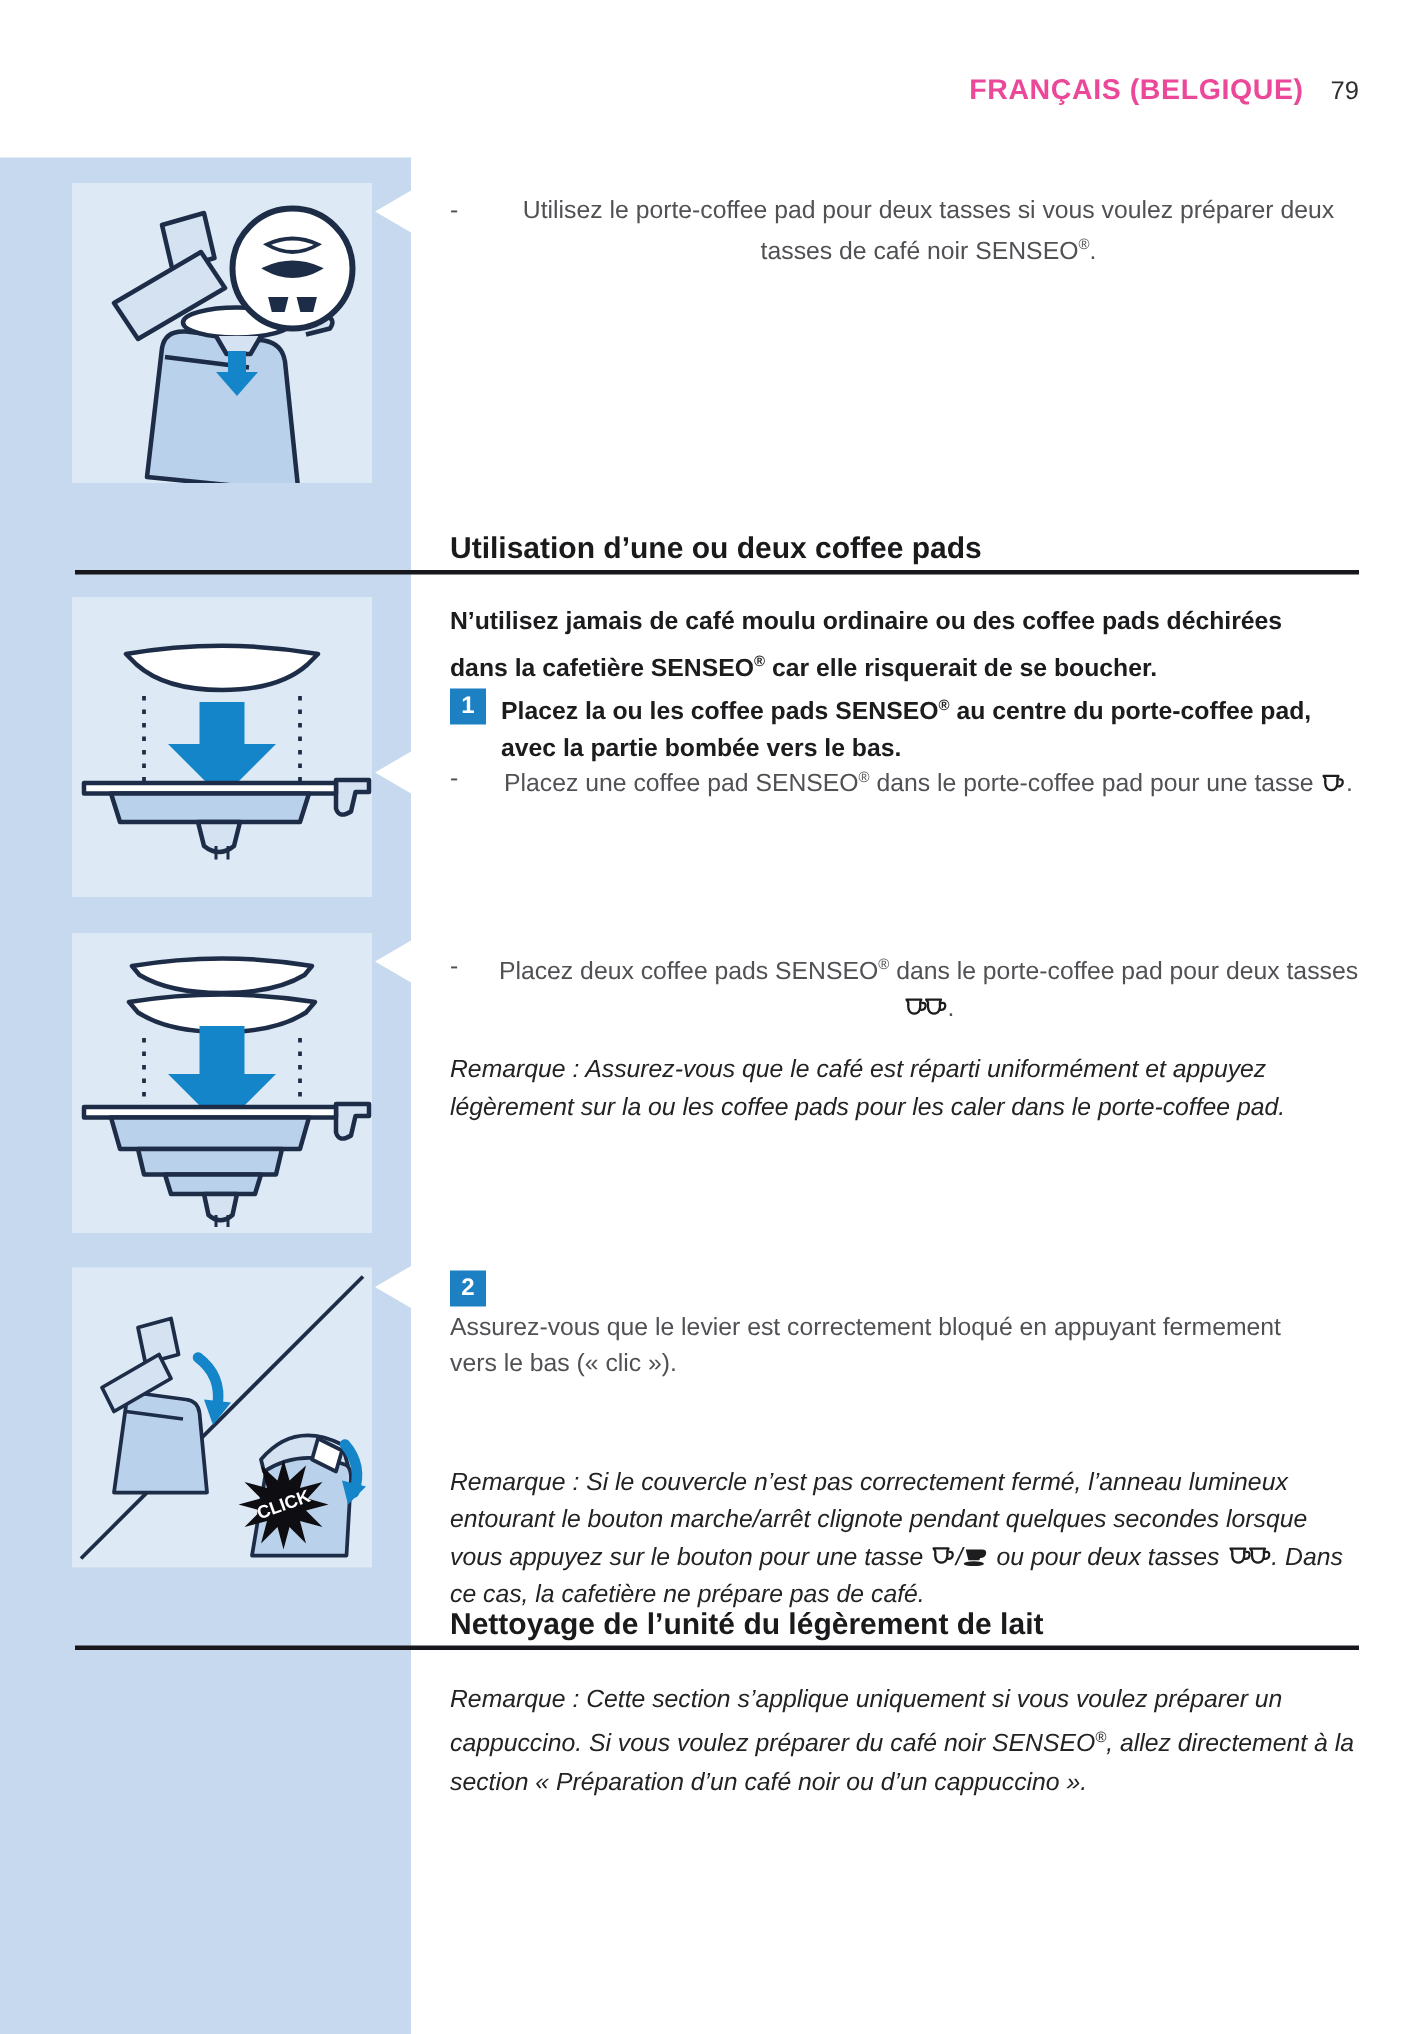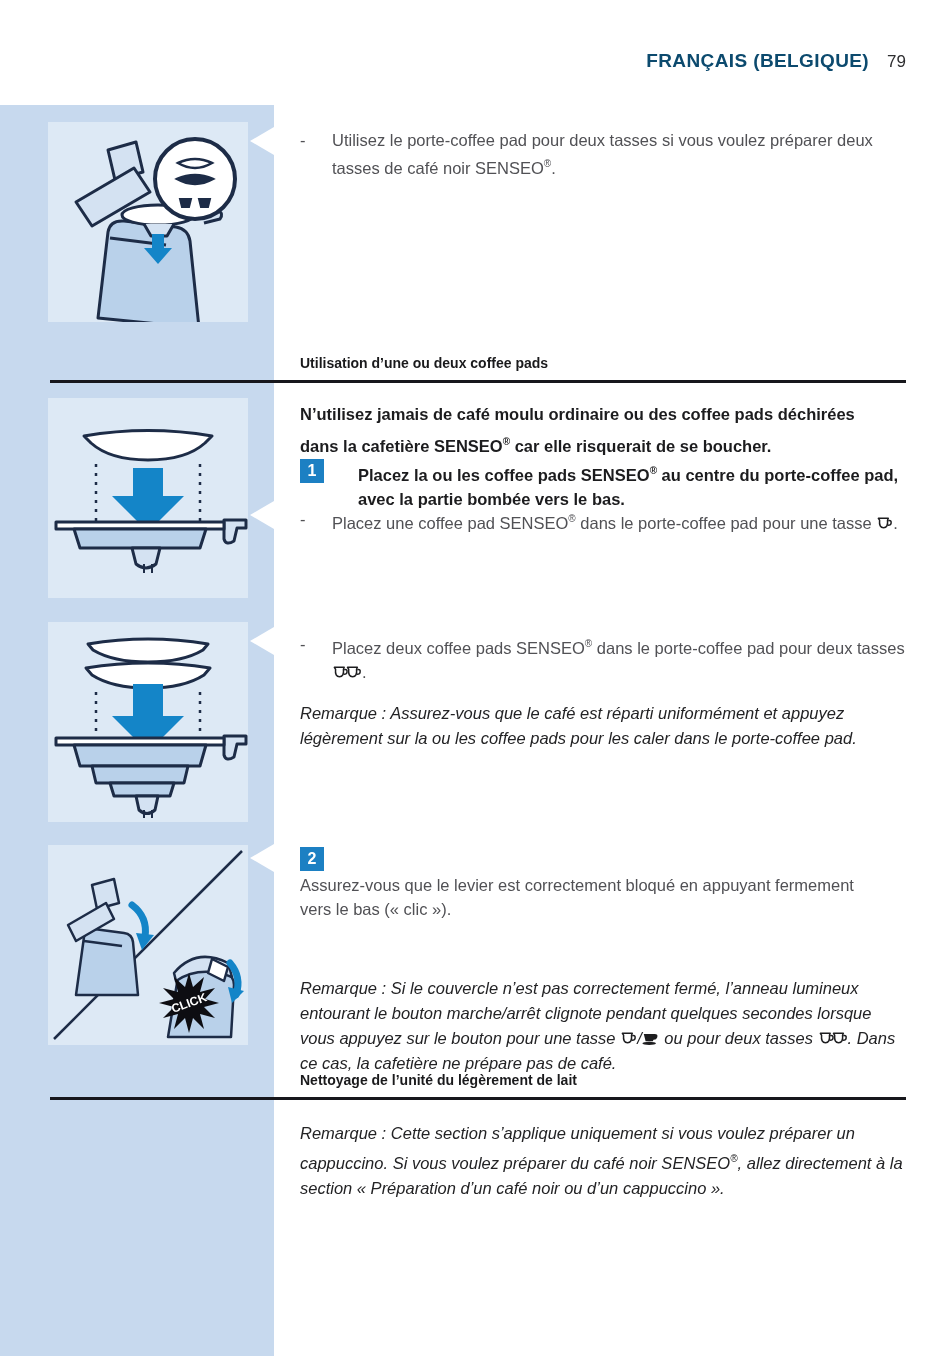--- a/index.html
+++ b/index.html
@@ -3,44 +3,44 @@
 <meta charset="utf-8">
 <style>
   html,body{margin:0;padding:0;}
   body{
     width:950px;height:1356px;position:relative;background:#ffffff;
     font-family:"Liberation Sans","DejaVu Sans",sans-serif;
     overflow:hidden;color:#1d1d1f;
   }
   
   .page-header{position:absolute;top:50px;right:44px;display:flex;align-items:baseline;gap:18px;}
-  .lang-title{color:#0c4a6e;font-weight:700;font-size:19px;letter-spacing:.4px;}
+  .lang-title{color:#ec4899;font-weight:700;font-size:19px;letter-spacing:.4px;}
   .page-num{color:#2e2e30;font-size:17px;text-align:center;}
 
   
   .side-band{position:absolute;left:0;top:105px;width:274px;height:1251px;background:#c7d9ee;}
   .notch{position:absolute;left:250px;width:0;height:0;
     border-top:14px solid transparent;border-bottom:14px solid transparent;border-right:24px solid #ffffff;}
   .illus{position:absolute;left:48px;width:200px;height:200px;background:#dde9f5;overflow:hidden;}
   .illus svg{display:block;}
 
   
   .col{position:absolute;left:300px;width:606px;}
   .body-light{font-size:16.5px;line-height:24px;color:#515155;}
   .bullet{display:flex;}
   .bullet .dash{width:32px;flex-shrink:0;}
-  .bullet .btext{flex:1;}
-  .section-title{font-size:14px;font-weight:700;color:#1a1a1c;}
+  .bullet .btext{flex:1;text-align:center;}
+  .section-title{font-size:20px;font-weight:700;color:#1a1a1c;}
   .rule{position:absolute;left:50px;width:856px;height:3px;background:#17171c;}
   .warning{font-size:16.5px;font-weight:600;line-height:27px;color:#1c1c1e;width:578px;
     text-decoration-color:#2d8ac9;text-decoration-thickness:2px;text-underline-offset:5px;}
   .step{display:flex;gap:10px;}
   .step-num{width:24px;height:24px;background:#1c80c3;color:#fff;font-weight:700;font-size:16px;
     text-align:center;line-height:24px;flex-shrink:0;}
-  .step-text{font-size:16.5px;font-weight:700;line-height:24px;color:#1c1c1e;margin-left:24px;}
+  .step-text{font-size:16.5px;font-weight:700;line-height:24px;color:#1c1c1e;}
   .note{font-size:16.5px;font-style:italic;line-height:25px;color:#232325;width:606px;}
   sup{font-size:10px;}
   .inline-icon{display:inline-block;vertical-align:-2px;line-height:0;}
   .inline-icon svg{display:inline;}
 </style>
 </head>
 <body>
 
 <div class="page-header">
   <span class="lang-title">FRANÇAIS (BELGIQUE)</span>

